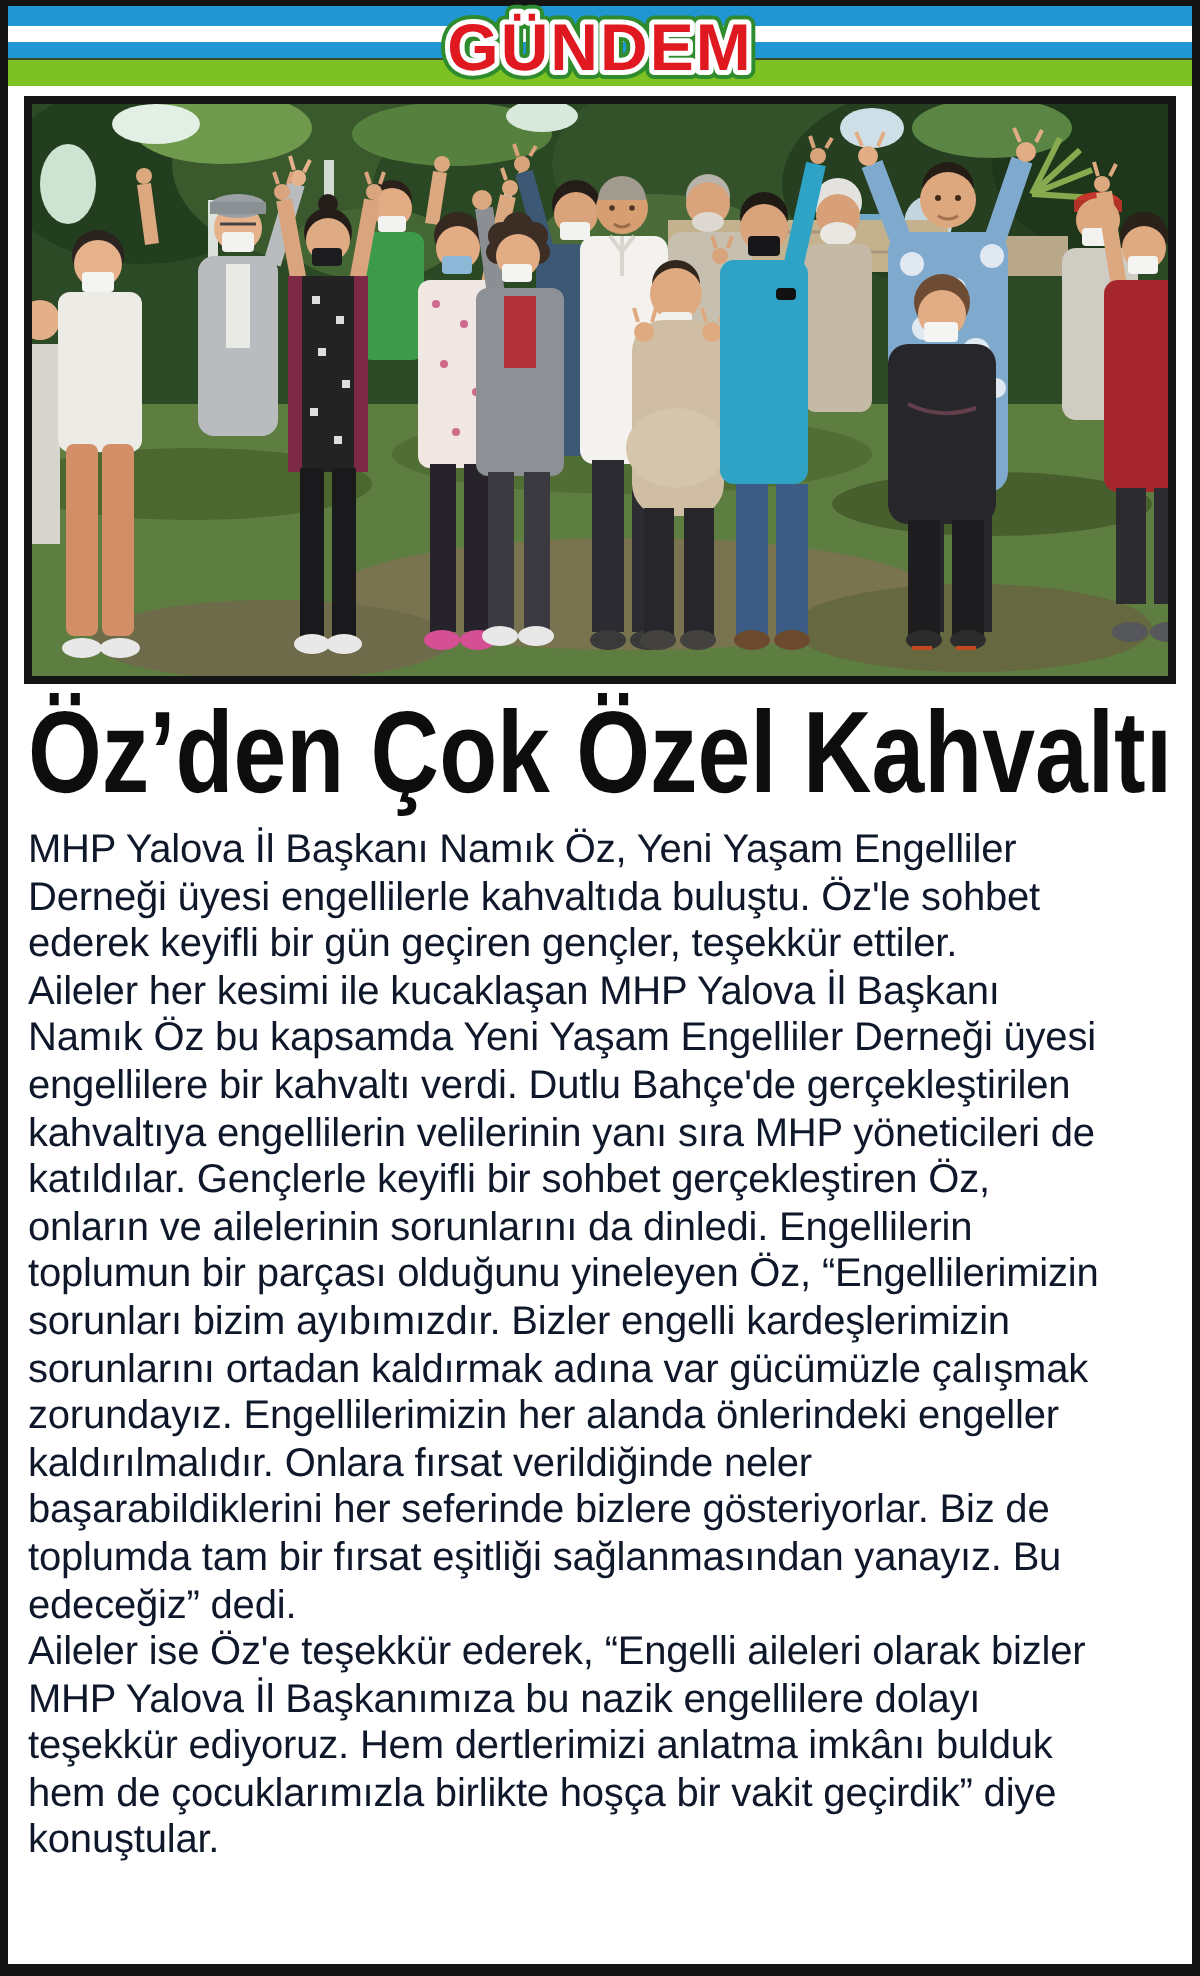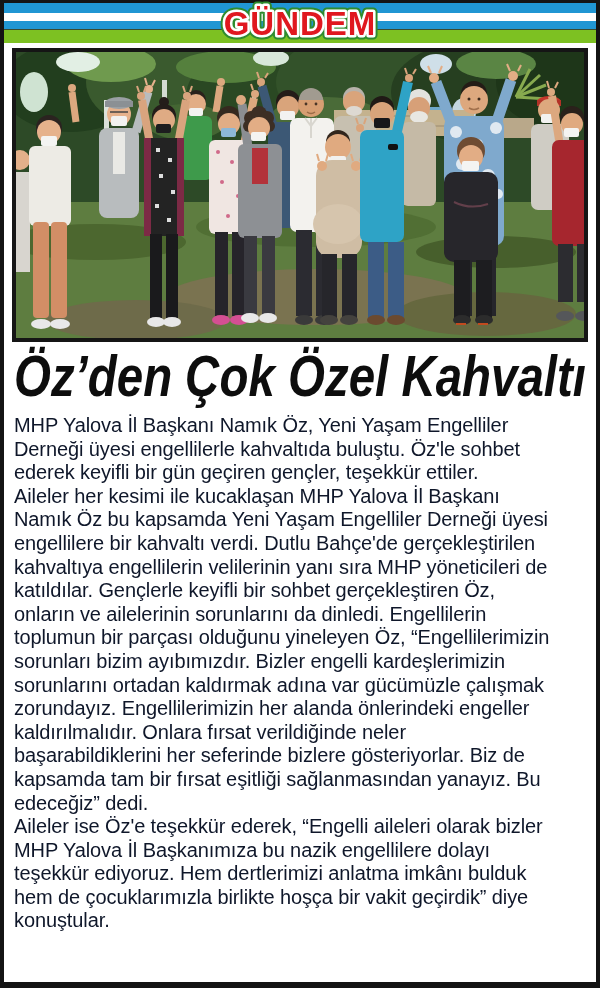--- a/index.html
+++ b/index.html
@@ -35,21 +35,21 @@
   .photo-frame{
     position:absolute;top:48px;left:8px;
     width:576px;height:294px;
     box-sizing:border-box;
     border:4px solid #151515;
     background:#2d4a27;
   }
   .photo-frame svg{display:block;width:100%;height:100%;}
   
   .headline-wrap{
-    position:absolute;top:344px;left:8px;width:576px;height:68px;font-style:italic;
+    position:absolute;top:344px;left:8px;width:576px;height:68px;
   }
   .headline-wrap svg{display:block;width:100%;height:100%;}
   
   .article-body{
     position:absolute;top:414px;left:10px;right:10px;
     color:#111;
   }
   .body-line{
     font-size:20px;
     line-height:23.6px;
@@ -356,21 +356,21 @@
       <div class="body-line">engellilere bir kahvaltı verdi. Dutlu Bahçe'de gerçekleştirilen</div>
       <div class="body-line">kahvaltıya engellilerin velilerinin yanı sıra MHP yöneticileri de</div>
       <div class="body-line">katıldılar. Gençlerle keyifli bir sohbet gerçekleştiren Öz,</div>
       <div class="body-line">onların ve ailelerinin sorunlarını da dinledi. Engellilerin</div>
       <div class="body-line">toplumun bir parçası olduğunu yineleyen Öz, “Engellilerimizin</div>
       <div class="body-line">sorunları bizim ayıbımızdır. Bizler engelli kardeşlerimizin</div>
       <div class="body-line">sorunlarını ortadan kaldırmak adına var gücümüzle çalışmak</div>
       <div class="body-line">zorundayız. Engellilerimizin her alanda önlerindeki engeller</div>
       <div class="body-line">kaldırılmalıdır. Onlara fırsat verildiğinde neler</div>
       <div class="body-line">başarabildiklerini her seferinde bizlere gösteriyorlar. Biz de</div>
-      <div class="body-line">kapsamda tam bir fırsat eşitliği sağlanmasından yanayız. Bu</div>
+      <div class="body-line">toplumda tam bir fırsat eşitliği sağlanmasından yanayız. Bu</div>
       <div class="body-line">edeceğiz” dedi.</div>
       <div class="body-line">Aileler ise Öz'e teşekkür ederek, “Engelli aileleri olarak bizler</div>
       <div class="body-line">MHP Yalova İl Başkanımıza bu nazik engellilere dolayı</div>
       <div class="body-line">teşekkür ediyoruz. Hem dertlerimizi anlatma imkânı bulduk</div>
       <div class="body-line">hem de çocuklarımızla birlikte hoşça bir vakit geçirdik” diye</div>
       <div class="body-line">konuştular.</div>
     </div>
 
 </div>
 

